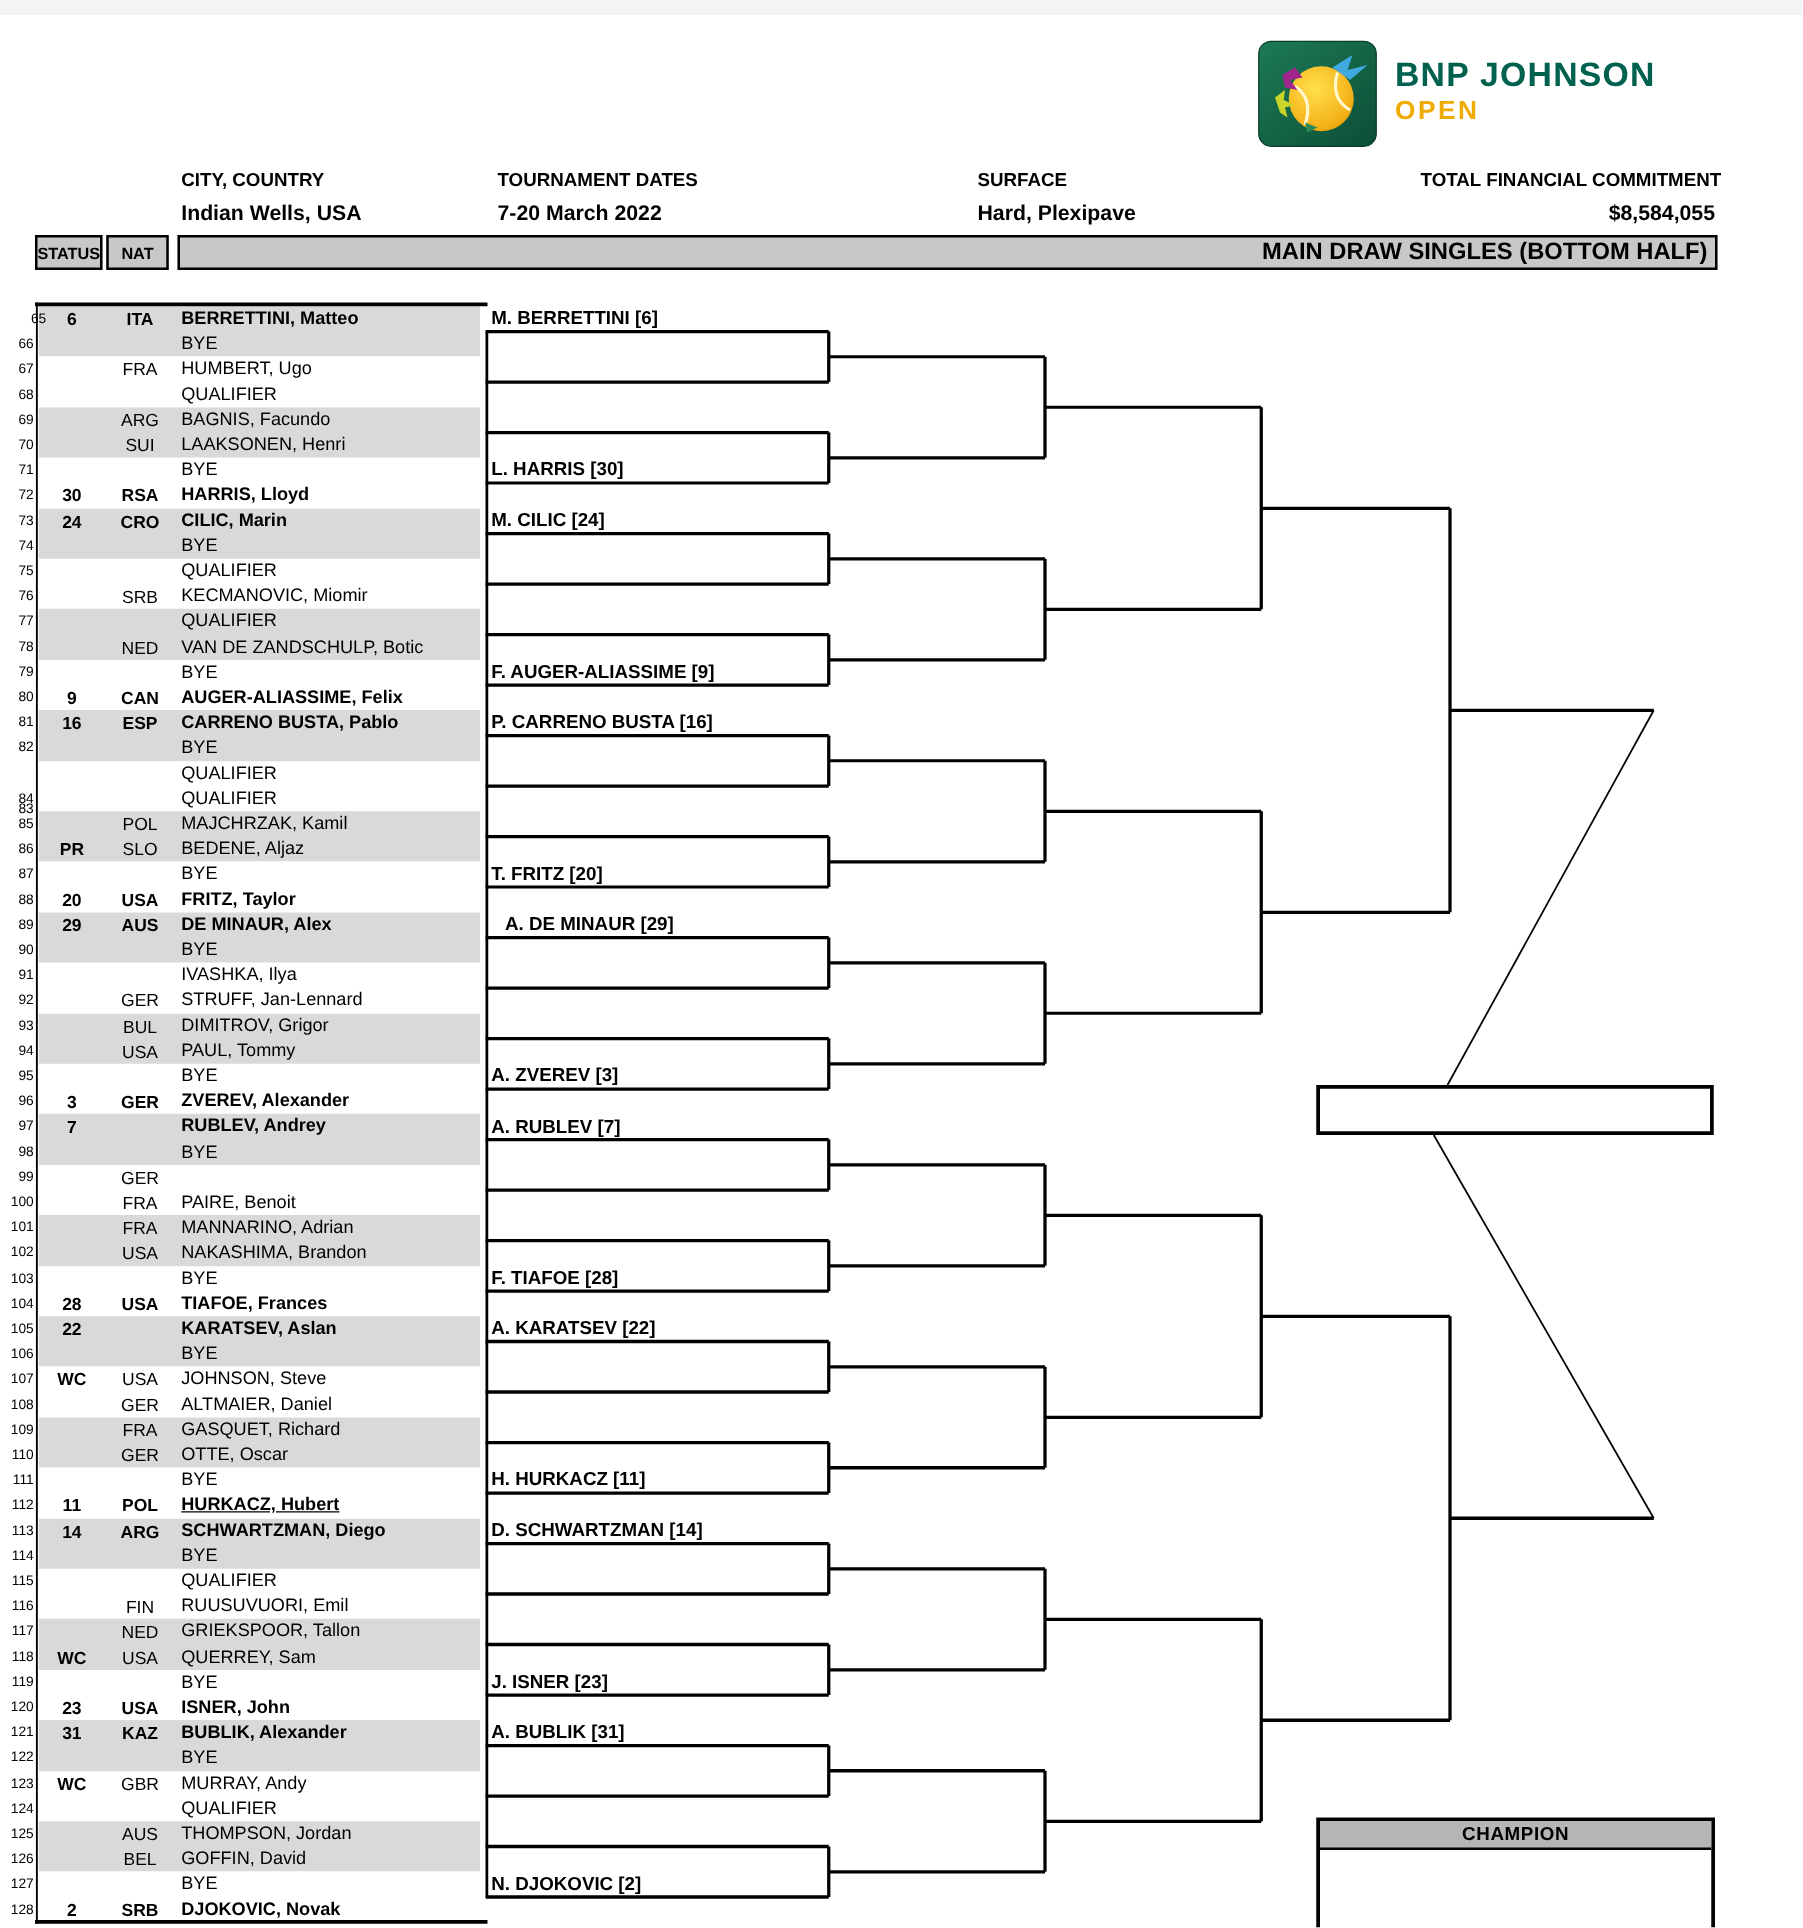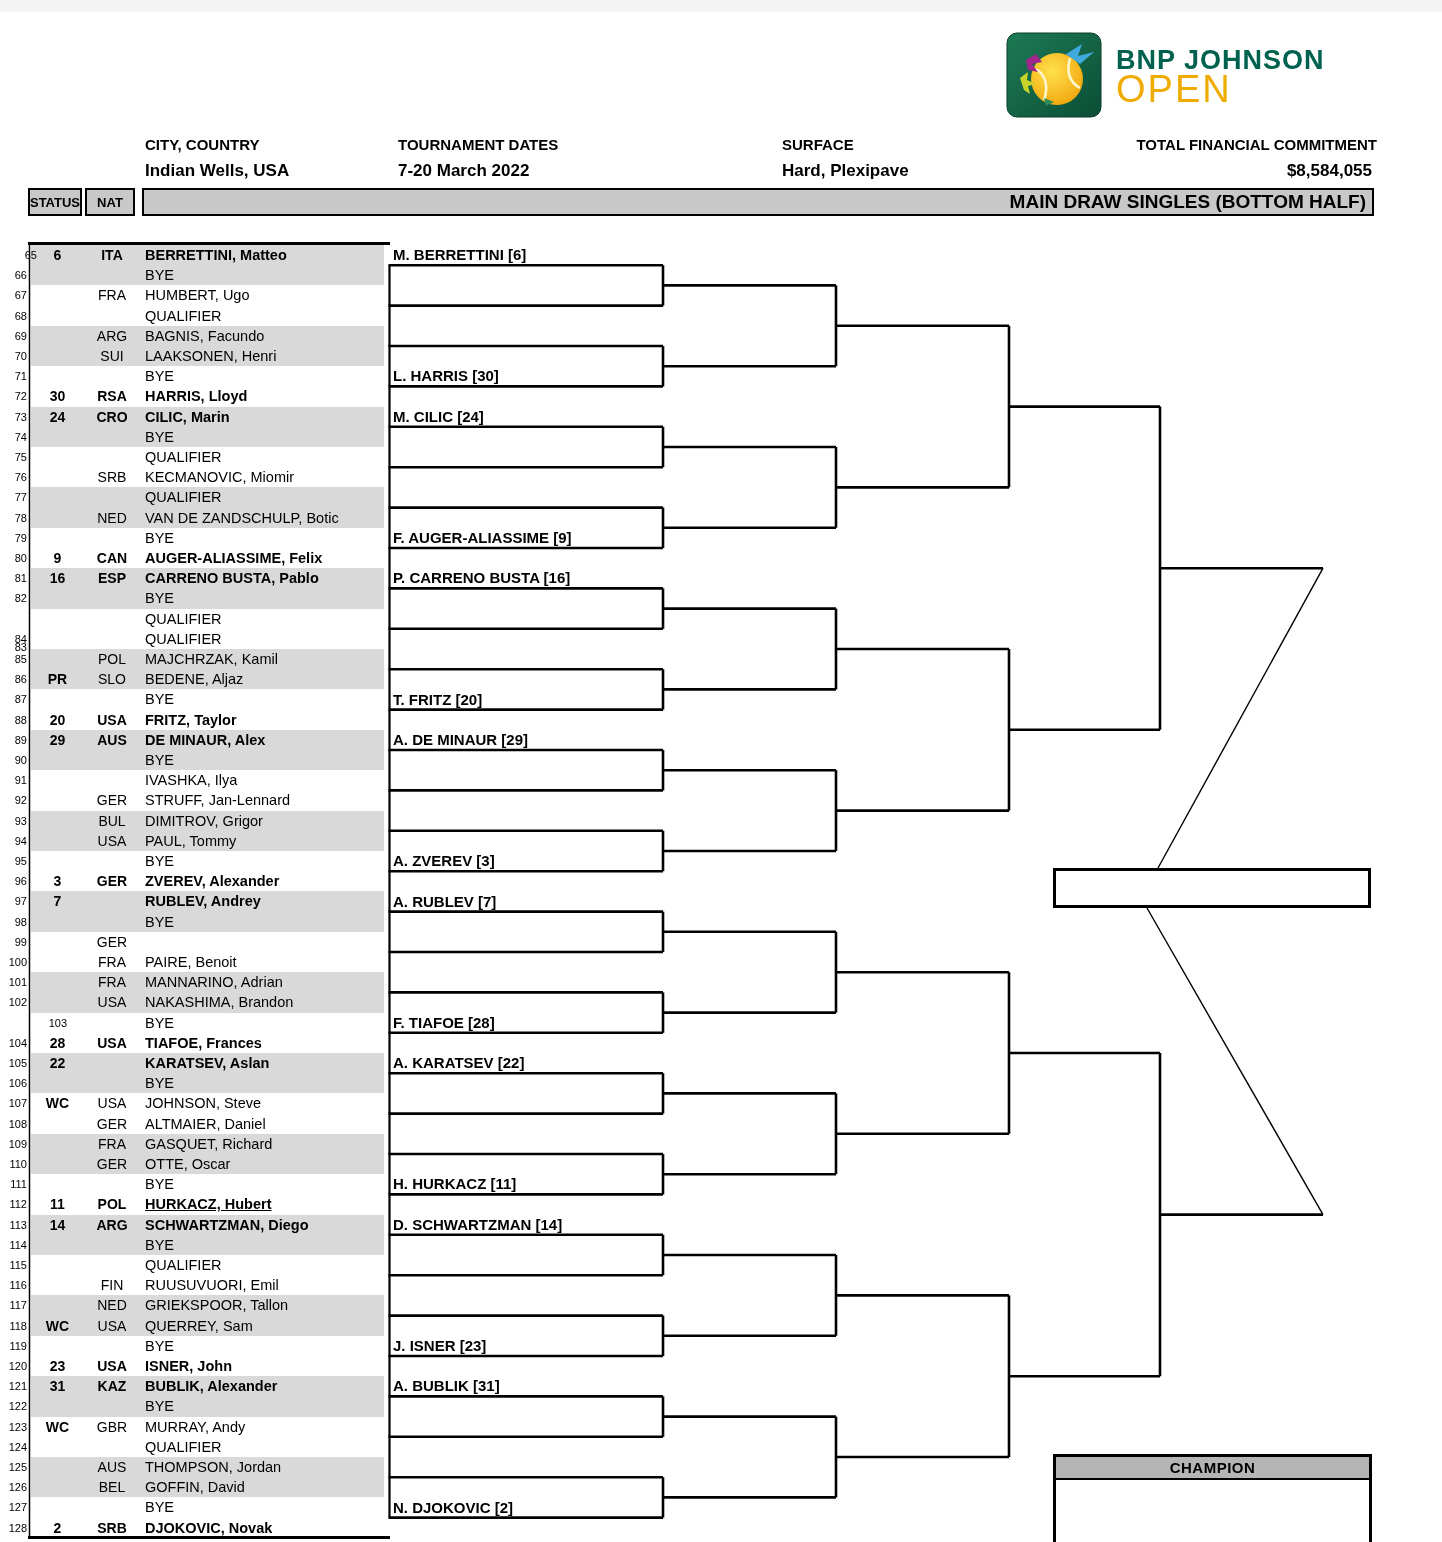--- a/index.html
+++ b/index.html
@@ -12,21 +12,21 @@
             background:linear-gradient(110deg,#8a6c39 0%,#d6b36d 35%,#9a7b42 60%,#caa45d 100%);
             -webkit-background-clip:text;background-clip:text;color:transparent;padding-left:18px;}
   #atp-sub{display:flex;align-items:flex-end;margin-top:-6px;}
   #atp-masters{font-size:19px;letter-spacing:1.5px;color:#a98a4e;font-weight:normal;}
   #atp-1000{font-size:40px;font-weight:bold;font-style:italic;color:#a98a4e;line-height:30px;letter-spacing:-1px;}
   #atp-tm{font-size:8px;color:#a98a4e;vertical-align:top;}
   
   #bnp-logo{position:absolute;left:1006px;top:32px;display:flex;align-items:center;}
   #bnp-text{margin-left:14px;}
   #bnp-name{color:#00614f;font-weight:bold;font-size:27px;letter-spacing:1px;line-height:28px;}
-  #bnp-open{color:#f0ab00;font-weight:normal;font-size:38px;letter-spacing:2px;line-height:30px;}
+  #bnp-open{color:#f0ab00;font-weight:bold;font-size:21px;letter-spacing:2px;line-height:30px;}
   
   .info-label{position:absolute;font-weight:bold;font-size:15px;}
   .info-value{position:absolute;font-weight:bold;font-size:17px;}
   
   .bar-box{position:absolute;top:188px;height:28px;background:#c8c8c8;border:2px solid #000;box-sizing:border-box;
            display:flex;align-items:center;justify-content:center;font-weight:bold;font-size:13px;}
   #main-bar{position:absolute;top:188px;left:142px;width:1232px;height:28px;background:#c8c8c8;border:2px solid #000;
             box-sizing:border-box;display:flex;align-items:center;justify-content:flex-end;
             font-weight:bold;font-size:19px;padding-right:6px;}
   
@@ -204,21 +204,21 @@
       <div class="rownum" style="top: 952px; height: 20.2px; line-height: 20.2px;">100</div>
       <div class="rownat" style="top: 952px; height: 20.2px; line-height: 20.2px;">FRA</div>
       <div class="rowname" style="top: 952px; height: 20.2px; line-height: 20.2px;">PAIRE, Benoit</div>
       <div class="stripe" style="top: 972.2px; height: 40.4px;"></div>
       <div class="rownum" style="top: 972.2px; height: 20.2px; line-height: 20.2px;">101</div>
       <div class="rownat" style="top: 972.2px; height: 20.2px; line-height: 20.2px;">FRA</div>
       <div class="rowname" style="top: 972.2px; height: 20.2px; line-height: 20.2px;">MANNARINO, Adrian</div>
       <div class="rownum" style="top: 992.4px; height: 20.2px; line-height: 20.2px;">102</div>
       <div class="rownat" style="top: 992.4px; height: 20.2px; line-height: 20.2px;">USA</div>
       <div class="rowname" style="top: 992.4px; height: 20.2px; line-height: 20.2px;">NAKASHIMA, Brandon</div>
-      <div class="rownum" style="top: 1012.6px; height: 20.2px; line-height: 20.2px; padding-left: 40px;">103</div>
+      <div class="rownum" style="top: 1012.6px; height: 20.2px; line-height: 20.2px;">103</div>
       <div class="rowname" style="top: 1012.6px; height: 20.2px; line-height: 20.2px;">BYE</div>
       <div class="rownum" style="top: 1032.8px; height: 20.2px; line-height: 20.2px;">104</div>
       <div class="rowstatus bold" style="top: 1032.8px; height: 20.2px; line-height: 20.2px;">28</div>
       <div class="rownat bold" style="top: 1032.8px; height: 20.2px; line-height: 20.2px;">USA</div>
       <div class="rowname bold" style="top: 1032.8px; height: 20.2px; line-height: 20.2px;">TIAFOE, Frances</div>
       <div class="stripe" style="top: 1053px; height: 40.4px;"></div>
       <div class="rownum" style="top: 1053px; height: 20.2px; line-height: 20.2px;">105</div>
       <div class="rowstatus bold" style="top: 1053px; height: 20.2px; line-height: 20.2px;">22</div>
       <div class="rowname bold" style="top: 1053px; height: 20.2px; line-height: 20.2px;">KARATSEV, Aslan</div>
       <div class="rownum" style="top: 1073.2px; height: 20.2px; line-height: 20.2px;">106</div>
@@ -297,21 +297,21 @@
       <div class="rowname bold" style="top: 1517.6px; height: 20.2px; line-height: 20.2px;">DJOKOVIC, Novak</div>
     </div>
 
   <div id="r2names">
       <div class="r2name" style="left: 393px; top: 246.2px;">M. BERRETTINI [6]</div>
       <div class="r2name" style="left: 393px; top: 367.4px;">L. HARRIS [30]</div>
       <div class="r2name" style="left: 393px; top: 407.8px;">M. CILIC [24]</div>
       <div class="r2name" style="left: 393px; top: 529px;">F. AUGER-ALIASSIME [9]</div>
       <div class="r2name" style="left: 393px; top: 569.4px;">P. CARRENO BUSTA [16]</div>
       <div class="r2name" style="left: 393px; top: 690.6px;">T. FRITZ [20]</div>
-      <div class="r2name" style="left: 393px; top: 731px;">A. DE MINAUR [29]</div>
+      <div class="r2name" style="left: 404px; top: 731px;">A. DE MINAUR [29]</div>
       <div class="r2name" style="left: 393px; top: 852.2px;">A. ZVEREV [3]</div>
       <div class="r2name" style="left: 393px; top: 892.6px;">A. RUBLEV [7]</div>
       <div class="r2name" style="left: 393px; top: 1013.8px;">F. TIAFOE [28]</div>
       <div class="r2name" style="left: 393px; top: 1054.2px;">A. KARATSEV [22]</div>
       <div class="r2name" style="left: 393px; top: 1175.4px;">H. HURKACZ [11]</div>
       <div class="r2name" style="left: 393px; top: 1215.8px;">D. SCHWARTZMAN [14]</div>
       <div class="r2name" style="left: 393px; top: 1337px;">J. ISNER [23]</div>
       <div class="r2name" style="left: 393px; top: 1377.4px;">A. BUBLIK [31]</div>
       <div class="r2name" style="left: 393px; top: 1498.6px;">N. DJOKOVIC [2]</div>
     </div>

